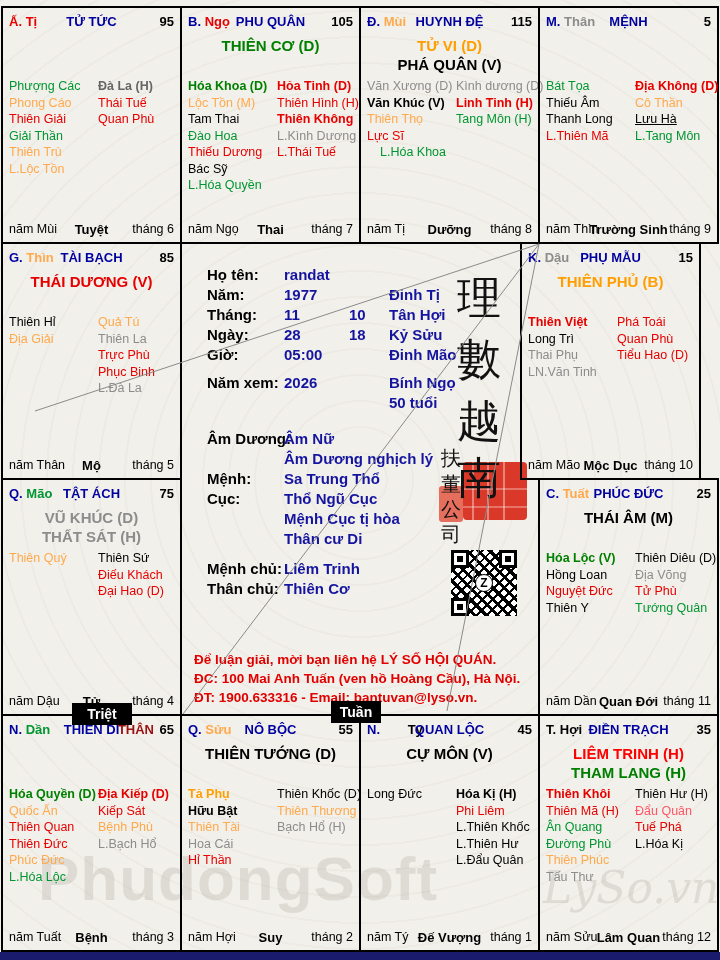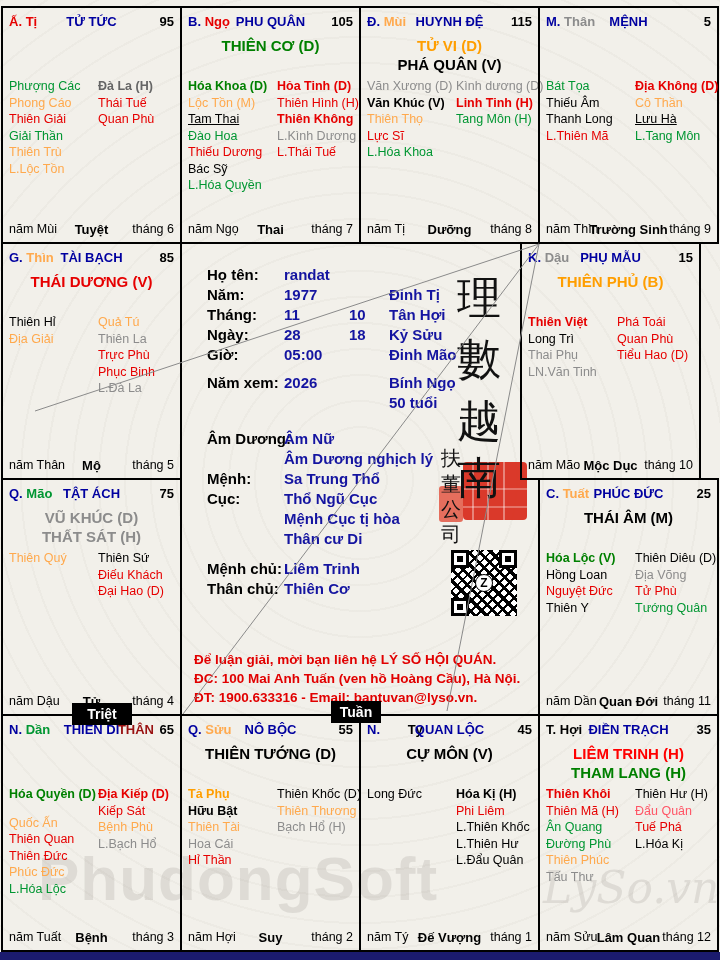--- a/index.html
+++ b/index.html
@@ -205,21 +205,21 @@
         <span class="pname">PHU QUÂN</span>
         <span class="pextra"></span>
         <span class="pnum">105</span>
       </div>
       <div class="mains">
         <div class="main" style="color: rgb(0, 128, 0);">THIÊN CƠ (D)</div>
       </div>
       <div class="scol sl">
         <div class="star b" style="color: rgb(0, 128, 0);">Hóa Khoa (D)</div>
         <div class="star" style="color: rgb(255, 169, 77);">Lộc Tồn (M)</div>
-        <div class="star" style="color: rgb(0, 0, 0); text-decoration: underline;">Tam Thai</div>
+        <div class="star" style="color: rgb(0, 0, 0);">Tam Thai</div>
         <div class="star" style="color: rgb(0, 150, 50);">Đào Hoa</div>
         <div class="star" style="color: rgb(230, 0, 0);">Thiếu Dương</div>
         <div class="star" style="color: rgb(0, 0, 0);">Bác Sỹ</div>
         <div class="star" style="color: rgb(0, 150, 50);">L.Hóa Quyền</div>
       </div>
       <div class="scol sr">
         <div class="star b" style="color: rgb(230, 0, 0);">Hỏa Tinh (D)</div>
         <div class="star" style="color: rgb(230, 0, 0);">Thiên Hình (H)</div>
         <div class="star b" style="color: rgb(230, 0, 0);">Thiên Không</div>
         <div class="star" style="color: rgb(140, 140, 140);">L.Kình Dương</div>
@@ -238,21 +238,21 @@
       </div>
       <div class="mains">
         <div class="main" style="color: rgb(255, 158, 0);">TỬ VI (D)</div>
         <div class="main" style="color: rgb(0, 0, 0);">PHÁ QUÂN (V)</div>
       </div>
       <div class="scol sl">
         <div class="star" style="color: rgb(140, 140, 140);">Văn Xương (D)</div>
         <div class="star b" style="color: rgb(0, 0, 0);">Văn Khúc (V)</div>
         <div class="star" style="color: rgb(255, 169, 77);">Thiên Thọ</div>
         <div class="star" style="color: rgb(230, 0, 0);">Lực Sĩ</div>
-        <div class="star" style="color: rgb(0, 150, 50);">L.Hóa Khoa</div>
+        <div class="star" style="color: rgb(0, 150, 50); margin-left: 13px;">L.Hóa Khoa</div>
       </div>
       <div class="scol sr">
         <div class="star" style="color: rgb(140, 140, 140);">Kình dương (D)</div>
         <div class="star b" style="color: rgb(230, 0, 0);">Linh Tinh (H)</div>
         <div class="star" style="color: rgb(0, 150, 50);">Tang Môn (H)</div>
       </div>
       <span class="fy">năm Tị</span>
       <span class="fs">Dưỡng</span>
       <span class="fm">tháng 8</span>
     </div>
@@ -381,21 +381,21 @@
     </div>
     <div class="palace" style="left: 1px; top: 714px;">
       <div class="hdr">
         <span class="sb"><span class="stem" style="color: rgb(0, 0, 160);">N.</span> <span class="branch" style="color: rgb(0, 150, 50);">Dần</span></span>
         <span class="pname">THIÊN DI</span>
         <span class="pextra" style="color: rgb(153, 17, 17);">THÂN</span>
         <span class="pnum">65</span>
       </div>
       <div class="scol sl">
         <div class="star b" style="color: rgb(0, 128, 0);">Hóa Quyền (D)</div>
-        <div class="star" style="color: rgb(255, 169, 77); margin-top: 12px;">Quốc Ấn</div>
+        <div class="star" style="color: rgb(255, 169, 77);">Quốc Ấn</div>
         <div class="star" style="color: rgb(230, 0, 0);">Thiên Quan</div>
         <div class="star" style="color: rgb(230, 0, 0);">Thiên Đức</div>
         <div class="star" style="color: rgb(255, 169, 77);">Phúc Đức</div>
         <div class="star" style="color: rgb(0, 150, 50);">L.Hóa Lộc</div>
       </div>
       <div class="scol sr">
         <div class="star b" style="color: rgb(230, 0, 0);">Địa Kiếp (D)</div>
         <div class="star" style="color: rgb(230, 0, 0);">Kiếp Sát</div>
         <div class="star" style="color: rgb(255, 169, 77);">Bệnh Phù</div>
         <div class="star" style="color: rgb(140, 140, 140);">L.Bạch Hổ</div>

